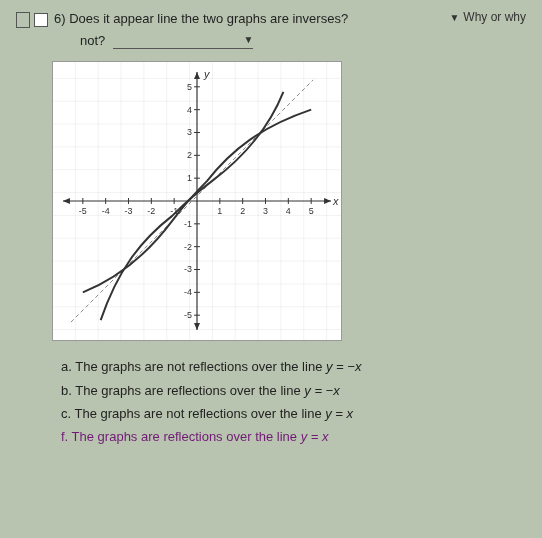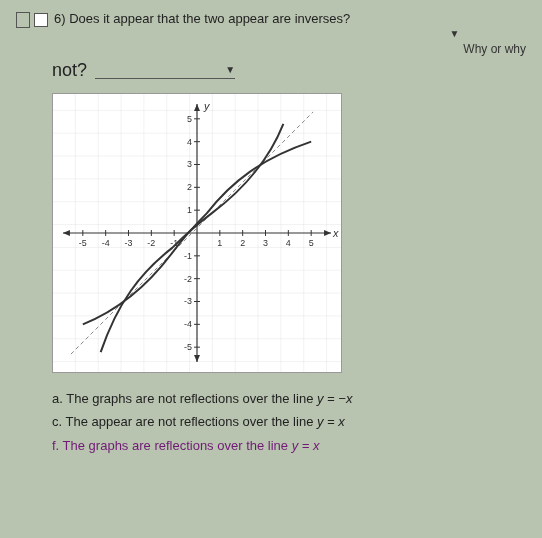--- a/index.html
+++ b/index.html
@@ -50,32 +50,32 @@
       flex-shrink: 0;
       font-size: 12px;
     }
     .dropdown-arrow {
       font-size: 10px;
       color: #333;
     }
     .why-or-why-label {
       font-size: 12px;
       color: #333;
-      margin-top: 32px;
     }
     .not-row {
       display: flex;
       align-items: center;
       gap: 8px;
       margin-left: 36px;
       margin-bottom: 12px;
       margin-top: 2px;
     }
     .not-label {
-      font-size: 18px;
+      font-size: 13px;
+      margin-left: 28px;
     }
     .not-dropdown {
       display: flex;
       align-items: center;
       border-bottom: 1px solid #555;
       width: 140px;
       padding-bottom: 1px;
     }
     .not-dropdown-arrow {
       margin-left: auto;
@@ -89,42 +89,42 @@
       border: 1px solid #999;
       width: 290px;
       height: 280px;
       position: relative;
     }
     .graph-svg {
       width: 100%;
       height: 100%;
     }
     .answers-section {
-      margin-left: 36px;
+      margin-left: 45px;
       line-height: 1.8;
       font-size: 13px;
     }
     .answer-item {
       display: block;
     }
     .answer-f {
       color: #701a75;
     }
   </style>
 </head>
 <body>
 
 <div class="question-header">
   <div class="checkbox-flag-area">
     <span class="flag-icon"></span>
     <span class="checkbox-icon"></span>
   </div>
   <div class="question-text">
     <span>6)</span>
-    <span>Does it appear that the two appear are inverses?</span>
+    <span>Does it appear line the two graphs are inverses?</span>
   </div>
   <div class="why-or-why">
     <span class="dropdown-arrow">▼</span>
     <span class="why-or-why-label">Why or why</span>
   </div>
 </div>
 
 <div class="not-row">
   <span class="not-label">not?</span>
   <div class="not-dropdown">
@@ -212,18 +212,21 @@
     <path d="M 48,260 C 65,210 88,180 120,155 C 130,145 140,135 160,120 C 200,90 220,60 232,30" fill="none" stroke="#333" stroke-width="2"></path>
 
   </svg>
 </div>
 
 <div class="answers-section">
   <span class="answer-item">
     <span>a. The graphs are not reflections over the line </span><span style="font-style:italic;">y = −x</span>
   </span>
   <span class="answer-item">
-    <span>c. The appear are not reflections over the line </span><span style="font-style:italic;">y = x</span>
+    <span>b. The graphs are reflections over the line </span><span style="font-style:italic;">y = −x</span>
+  </span>
+  <span class="answer-item">
+    <span>c. The graphs are not reflections over the line </span><span style="font-style:italic;">y = x</span>
   </span>
   <span class="answer-item answer-f">
     <span>f. The graphs are reflections over the line </span><span style="font-style:italic;">y = x</span>
   </span>
 </div>
 
 </body></html>

